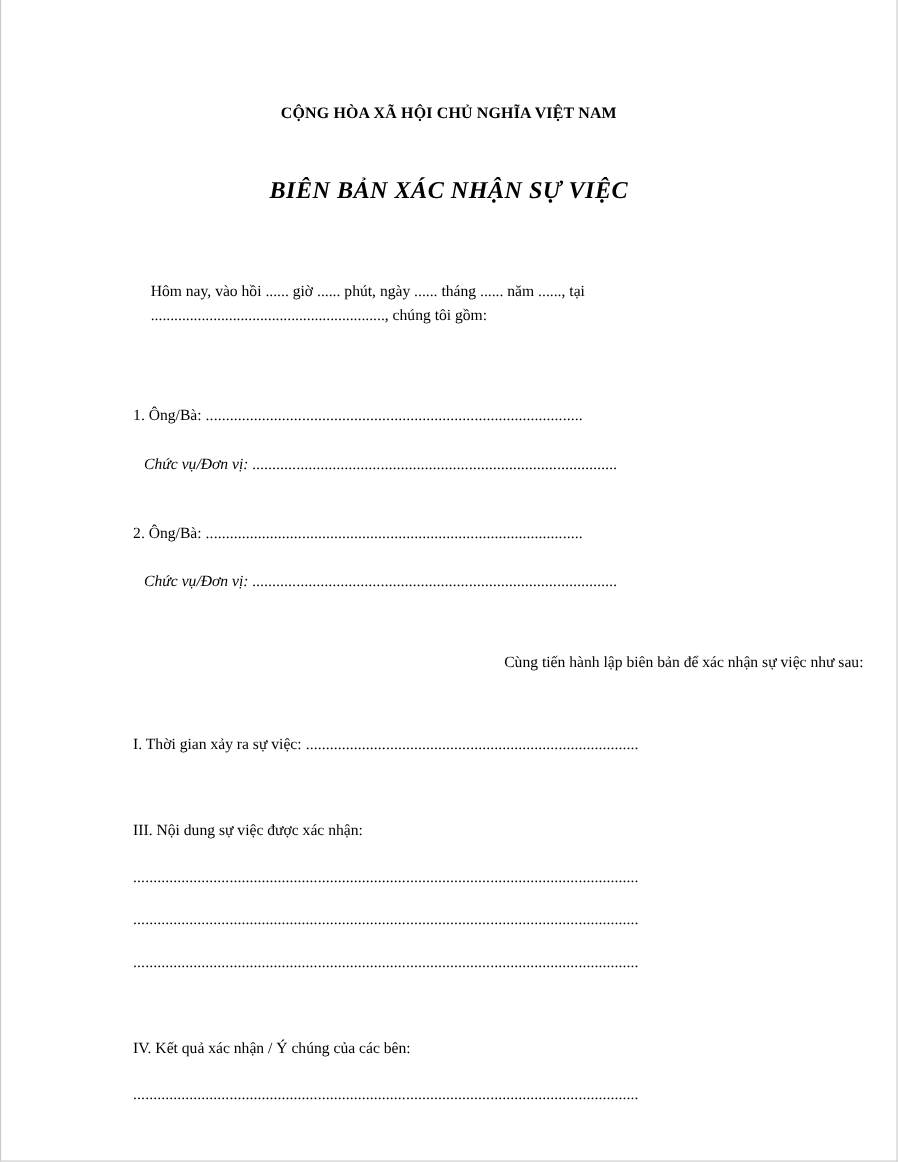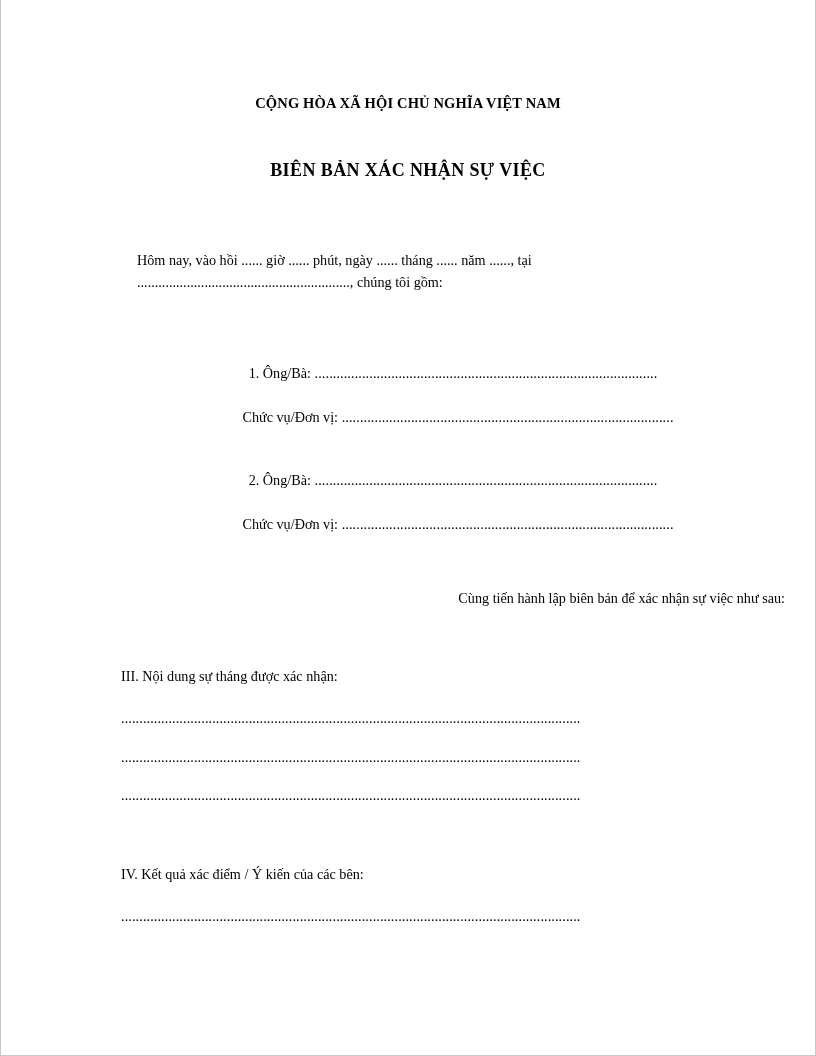--- a/index.html
+++ b/index.html
@@ -40,26 +40,27 @@
     line-height: 1.2;
   }
   .motto {
     font-size: 14px;
     font-style: italic;
     margin: 0;
     padding-top: 22px;
     line-height: 1.2;
   }
   .doc-title {
-    font-size: 18px;
+    font-size: 22px;
     font-weight: bold;
     letter-spacing: 0.4px;
     margin: 0;
     padding-top: 48px;
     line-height: 1.2;
+    font-style: italic;
   }
 
   
   .doc-body {
     padding-left: 120px;
     padding-right: 30px;
     font-size: 14.2px;
     line-height: 1.58;
   }
 
@@ -72,25 +73,25 @@
   .party-block {
     margin: 0;
   }
   .party-block.first { padding-top: 52px; }
   .party-block.second { padding-top: 40px; }
 
   .party-line {
     margin: 0;
     white-space: nowrap;
     overflow: hidden;
-    text-align: center;
   }
   .party-line.role {
     padding-top: 22px;
     padding-left: 10px;
+    font-style: italic;
   }
 
   .statement {
     margin: 0;
     padding-top: 51px;
     text-align: right;
   }
 
   .section-line {
     margin: 0;
@@ -147,26 +148,29 @@
       <div class="party-line name">
         <span>2. Ông/Bà:</span><span class="dots"> ..............................................................................................</span>
       </div>
       <div class="party-line role">
         <span>Chức vụ/Đơn vị:</span><span class="dots"> ...........................................................................................</span>
       </div>
     </div>
 
     <div class="statement">Cùng tiến hành lập biên bản để xác nhận sự việc như sau:</div>
 
+    <div class="section-line time">
+      <span>I. Thời gian xảy ra sự việc:</span><span class="dots"> ...................................................................................</span>
+    </div>
 
 
-    <div class="section-heading content-head">III. Nội dung sự tháng được xác nhận:</div>
+    <div class="section-heading content-head">III. Nội dung sự việc được xác nhận:</div>
 
     <div class="fill-line first-fill">..............................................................................................................................</div>
     <div class="fill-line next-fill">..............................................................................................................................</div>
     <div class="fill-line next-fill">..............................................................................................................................</div>
 
-    <div class="section-heading result-head">IV. Kết quả xác điểm / Ý kiến của các bên:</div>
+    <div class="section-heading result-head">IV. Kết quả xác nhận / Ý chúng của các bên:</div>
 
     <div class="fill-line first-fill">..............................................................................................................................</div>
 
   </div>
 </div>
 
 </body></html>

